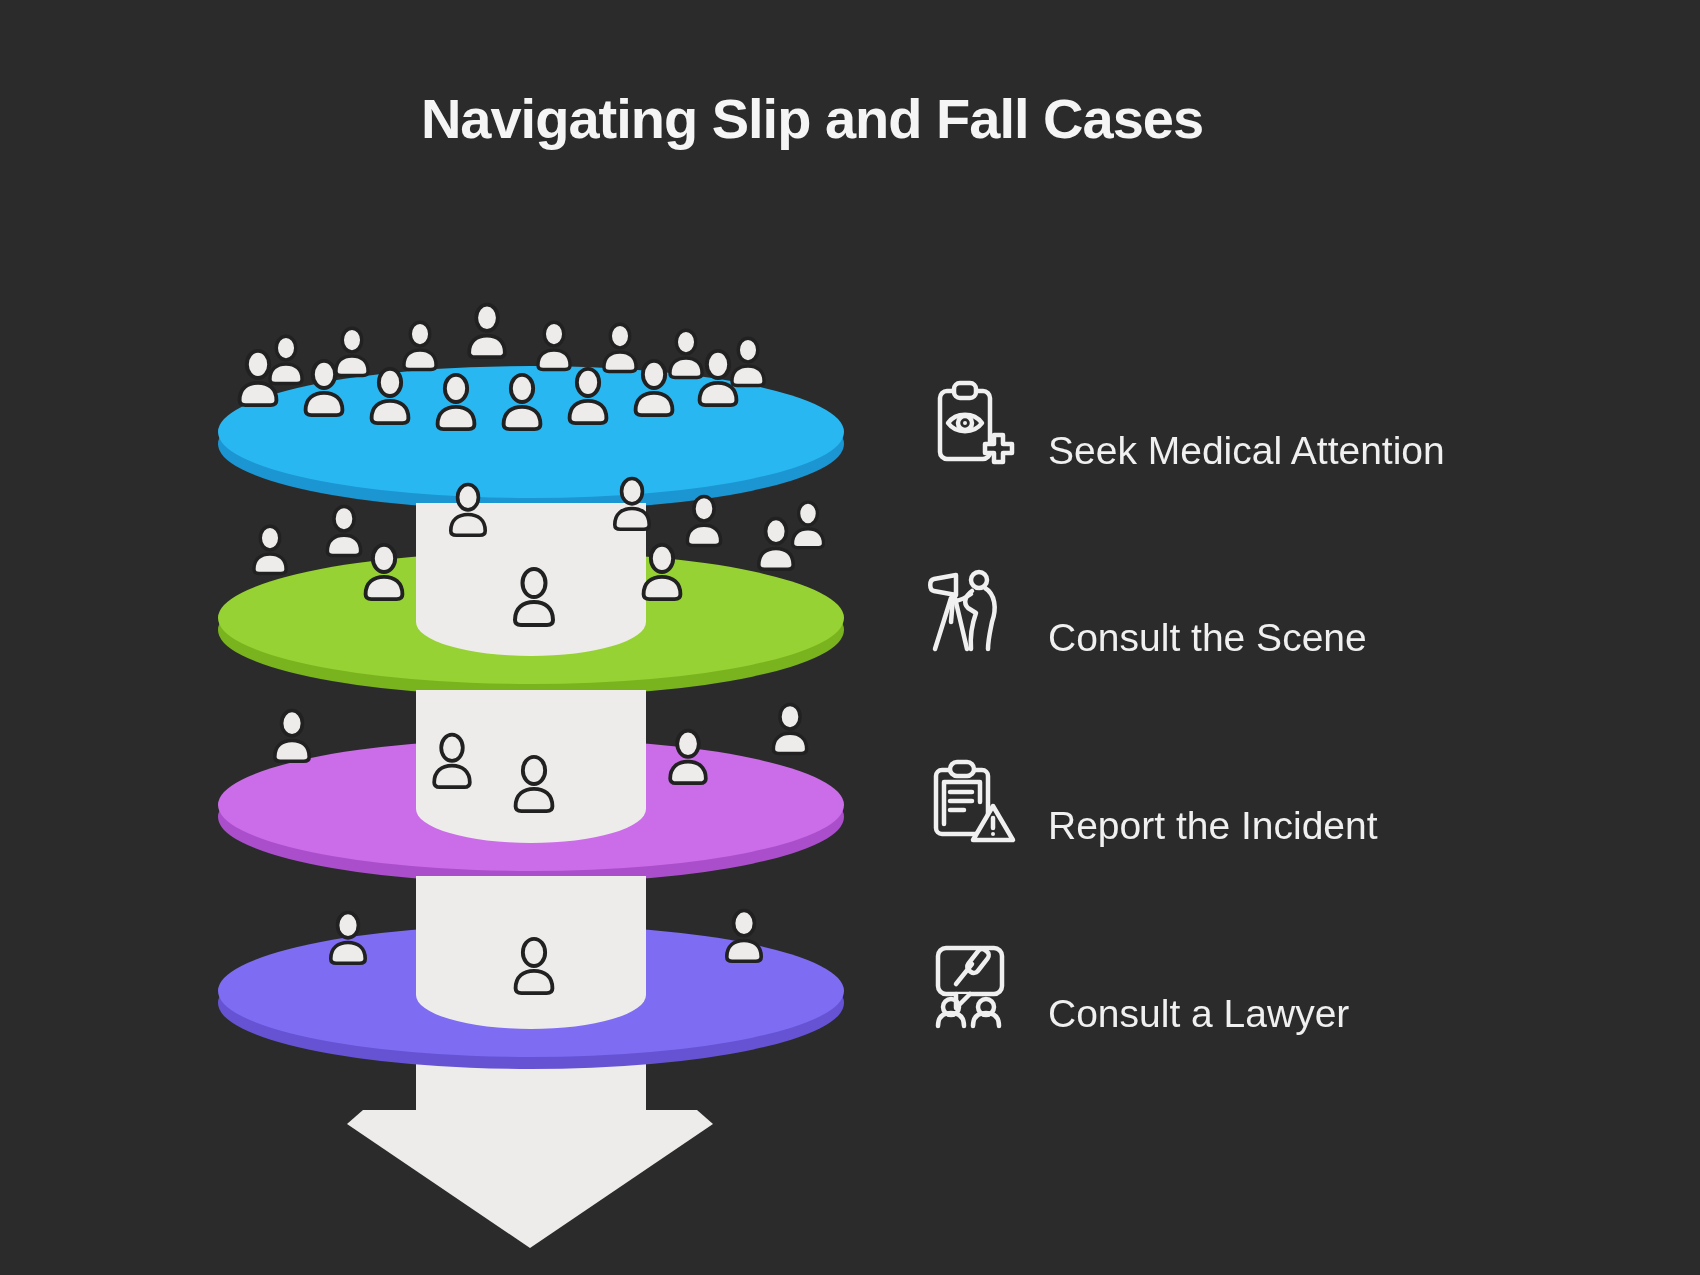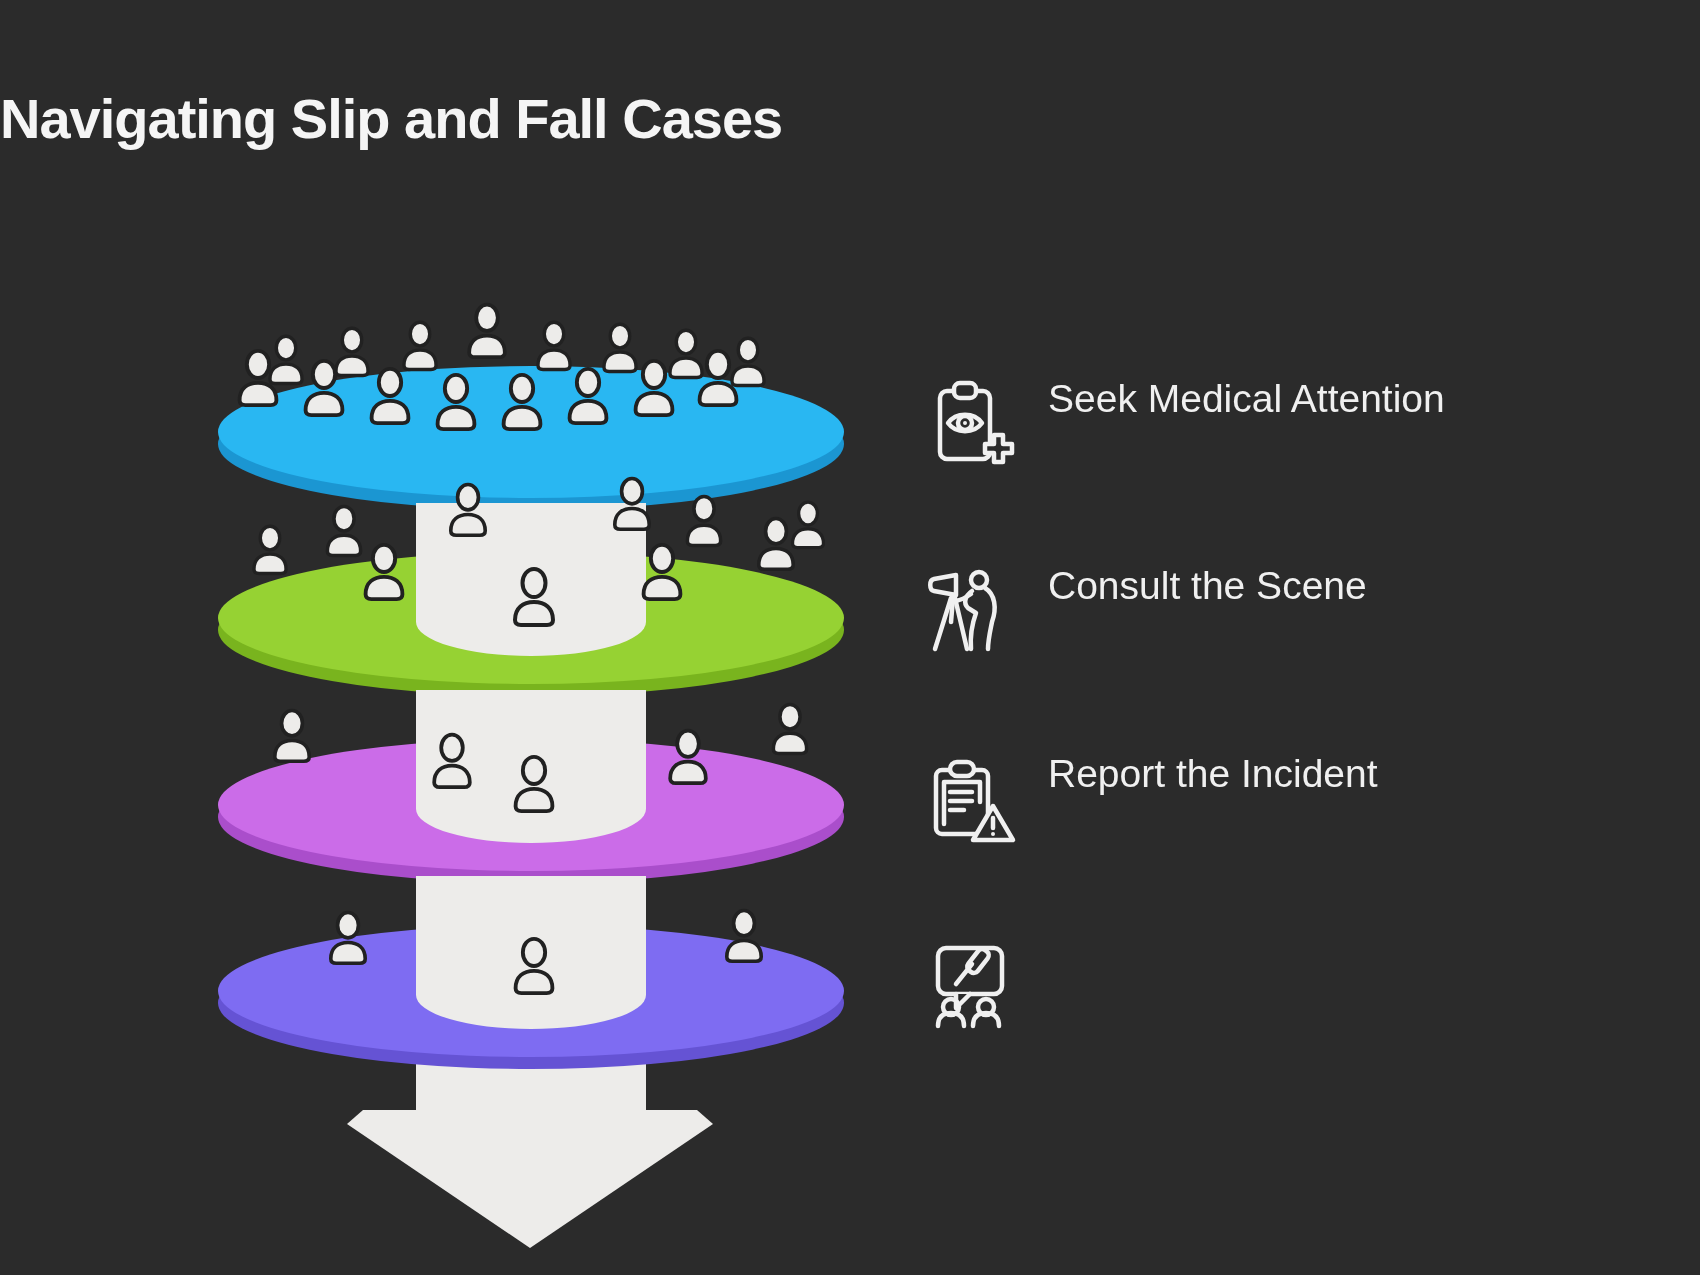--- a/index.html
+++ b/index.html
@@ -1,22 +1,22 @@
 <!DOCTYPE html>
 <html style="--fg: #f0f0f0; --bg: #2b2b2b; --person-fill: #edecea; --person-stroke: #212121;"><head>
 <meta charset="utf-8">
 <style>
   :root { --fg:#f0f0f0; --bg:#2b2b2b; --person-fill:#edecea; --person-stroke:#212121; }
   * { margin:0; padding:0; box-sizing:border-box; }
   html,body { width:1700px; height:1275px; }
   body { background:var(--bg); font-family:"Liberation Sans", sans-serif; overflow:hidden; position:relative; }
   .canvas-svg { position:absolute; left:0; top:0; width:1700px; height:1275px; }
-  .title { position:absolute; left:0; top:86px; width:1624px; 
+  .title { position:absolute; left:0; top:86px; width:1624px; text-align:center;
            font-size:56px; font-weight:700; letter-spacing:-1px; color:var(--fg); }
-  .step-row { position:absolute; left:922px; display:flex; align-items:flex-start; height:96px; }
+  .step-row { position:absolute; left:922px; display:flex; align-items:flex-end; height:96px; }
   .step-row .icon-box { width:96px; height:96px; flex:0 0 96px; }
   .step-row .icon-box svg { width:96px; height:96px; display:block;
         stroke:var(--fg); fill:none; stroke-width:4.5; stroke-linecap:round; stroke-linejoin:round; }
   .step-label { margin-left:30px; font-size:39px; font-weight:500; color:var(--fg); white-space:nowrap; }
   .bgfill { fill:var(--bg); }
   .fgfill { fill:var(--fg); stroke:none; }
 </style>
 </head>
 <body style="background: rgb(43, 43, 43);">
 
@@ -141,13 +141,14 @@
       <rect x="16" y="8" width="64" height="46" rx="8"></rect>
       <path d="M34,54 V68 L48,54" style="fill:var(--bg)"></path>
       <path d="M50,24 L34,44"></path>
       <rect x="-6" y="-13" width="12" height="26" rx="5" transform="translate(56,21) rotate(38)"></rect>
       <circle cx="29" cy="67" r="8"></circle>
       <path d="M16,86 C16,77 21,73 29,73 C37,73 42,77 42,86"></path>
       <circle cx="64" cy="67" r="8"></circle>
       <path d="M51,86 C51,77 56,73 64,73 C72,73 77,77 77,86"></path>
     </svg>
   </div>
+  <span class="step-label">Consult a Lawyer</span>
 </div>
 
 </body></html>

